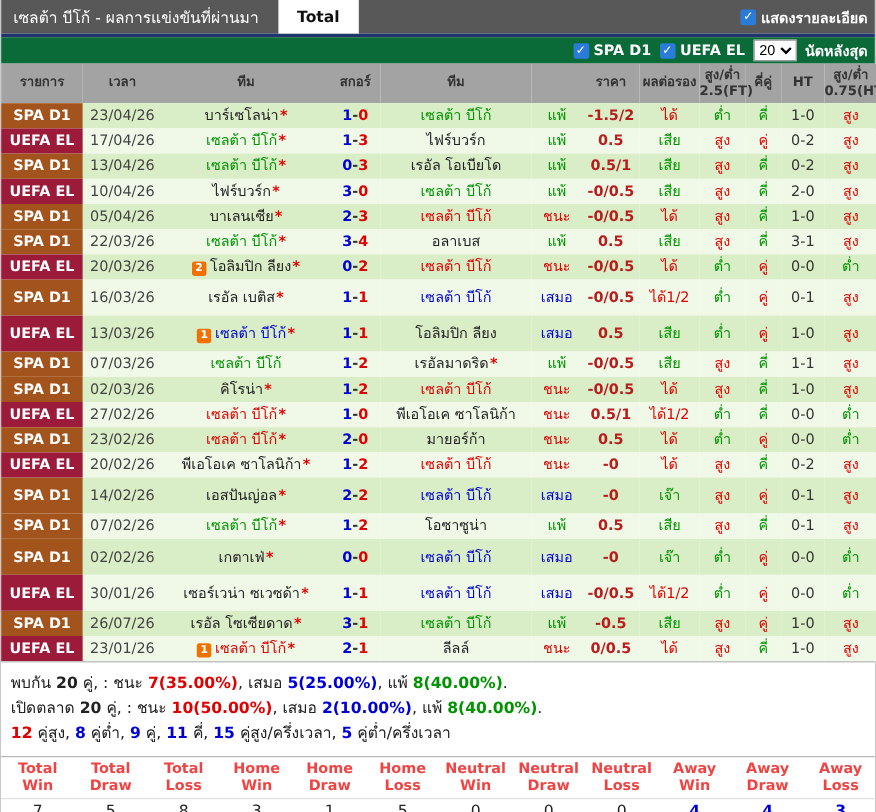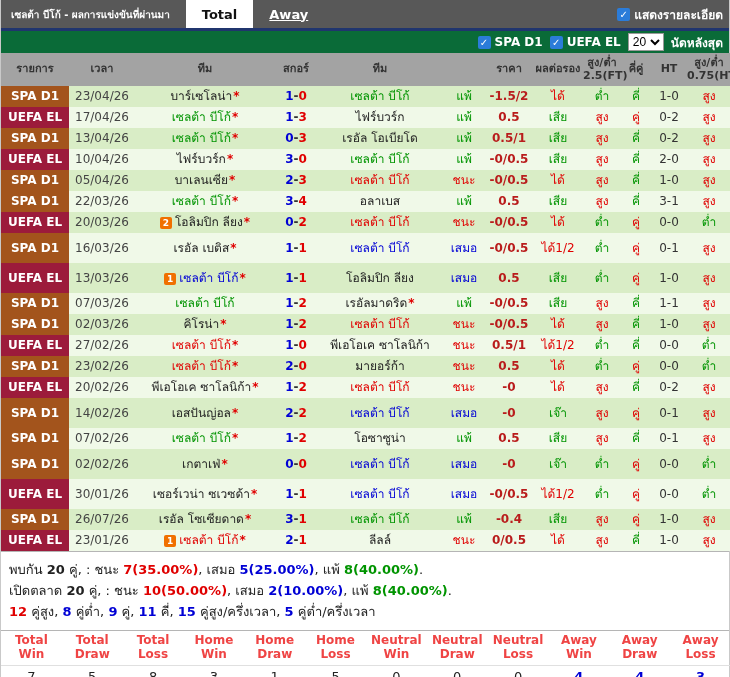--- a/index.html
+++ b/index.html
@@ -10,21 +10,21 @@
     color:#222;
     font-size:12px;
   }
   .page { width:730px; border:1px solid #c9c9c9; border-top:none; background:#fff; }
 
   
   .topbar {
     height:28px; background:#585858; display:flex; align-items:center;
     padding:0 6px 0 10px; color:#fff;
   }
-  .topbar-title { font-weight:700; font-size:10px; white-space:nowrap; }
+  .topbar-title { font-weight:400; font-size:13px; white-space:nowrap; }
   .tabs { display:flex; align-items:stretch; height:28px; margin-left:16px; }
   .tab { display:flex; align-items:center; padding:0 16px; font-weight:700; font-size:13px; cursor:pointer; }
   .tab.active { background:#ffffff; color:#111; }
   .tab.inactive { color:#fff; text-decoration:underline; }
   .topbar-right { margin-left:auto; display:flex; align-items:center; gap:4px; font-weight:700; font-size:12px; }
 
   .checkbox {
     width:13px; height:13px; background:#2b7cd9; border-radius:2px;
     color:#fff; font-size:10px; line-height:13px; text-align:center; display:inline-block;
     font-weight:700; cursor:pointer; flex:0 0 auto;
@@ -89,21 +89,20 @@
 </style>
 </head>
 <body>
 
 <div class="page">
 
   <div class="topbar">
     <span class="topbar-title">เซลต้า บีโก้ - ผลการแข่งขันที่ผ่านมา</span>
     <div class="tabs">
       <div class="tab active">Total</div>
-      <div class="tab inactive">Away</div>
     </div>
     <div class="topbar-right">
       <span class="checkbox">✓</span>
       <span>แสดงรายละเอียด</span>
     </div>
   </div>
 
   <div class="navy-line"></div>
 
   <div class="greenbar">
@@ -403,21 +402,21 @@
           <td class="ht">0-0</td>
           <td class="t-g">ต่ำ</td>
         </tr>
         <tr class="r-norm">
           <td class="lg spa">SPA D1</td>
           <td class="dt">26/07/26</td>
           <td><span class="team t-k">เรอัล โซเซียดาด<span class="star">*</span></span></td>
           <td><span class="sc-h">3</span><span class="sc-d">-</span><span class="sc-a">1</span></td>
           <td><span class="team t-g">เซลต้า บีโก้</span></td>
           <td class="res t-g">แพ้</td>
-          <td class="line">-0.4</td>
+          <td class="line">-0.5</td>
           <td class="t-g">เสีย</td>
           <td class="t-r">สูง</td>
           <td class="t-r">คู่</td>
           <td class="ht">1-0</td>
           <td class="t-r">สูง</td>
         </tr>
         <tr class="r-norm">
           <td class="lg uefa">UEFA EL</td>
           <td class="dt">23/01/26</td>
           <td><span class="team t-r"><span class="card-badge">1</span>เซลต้า บีโก้<span class="star">*</span></span></td>

